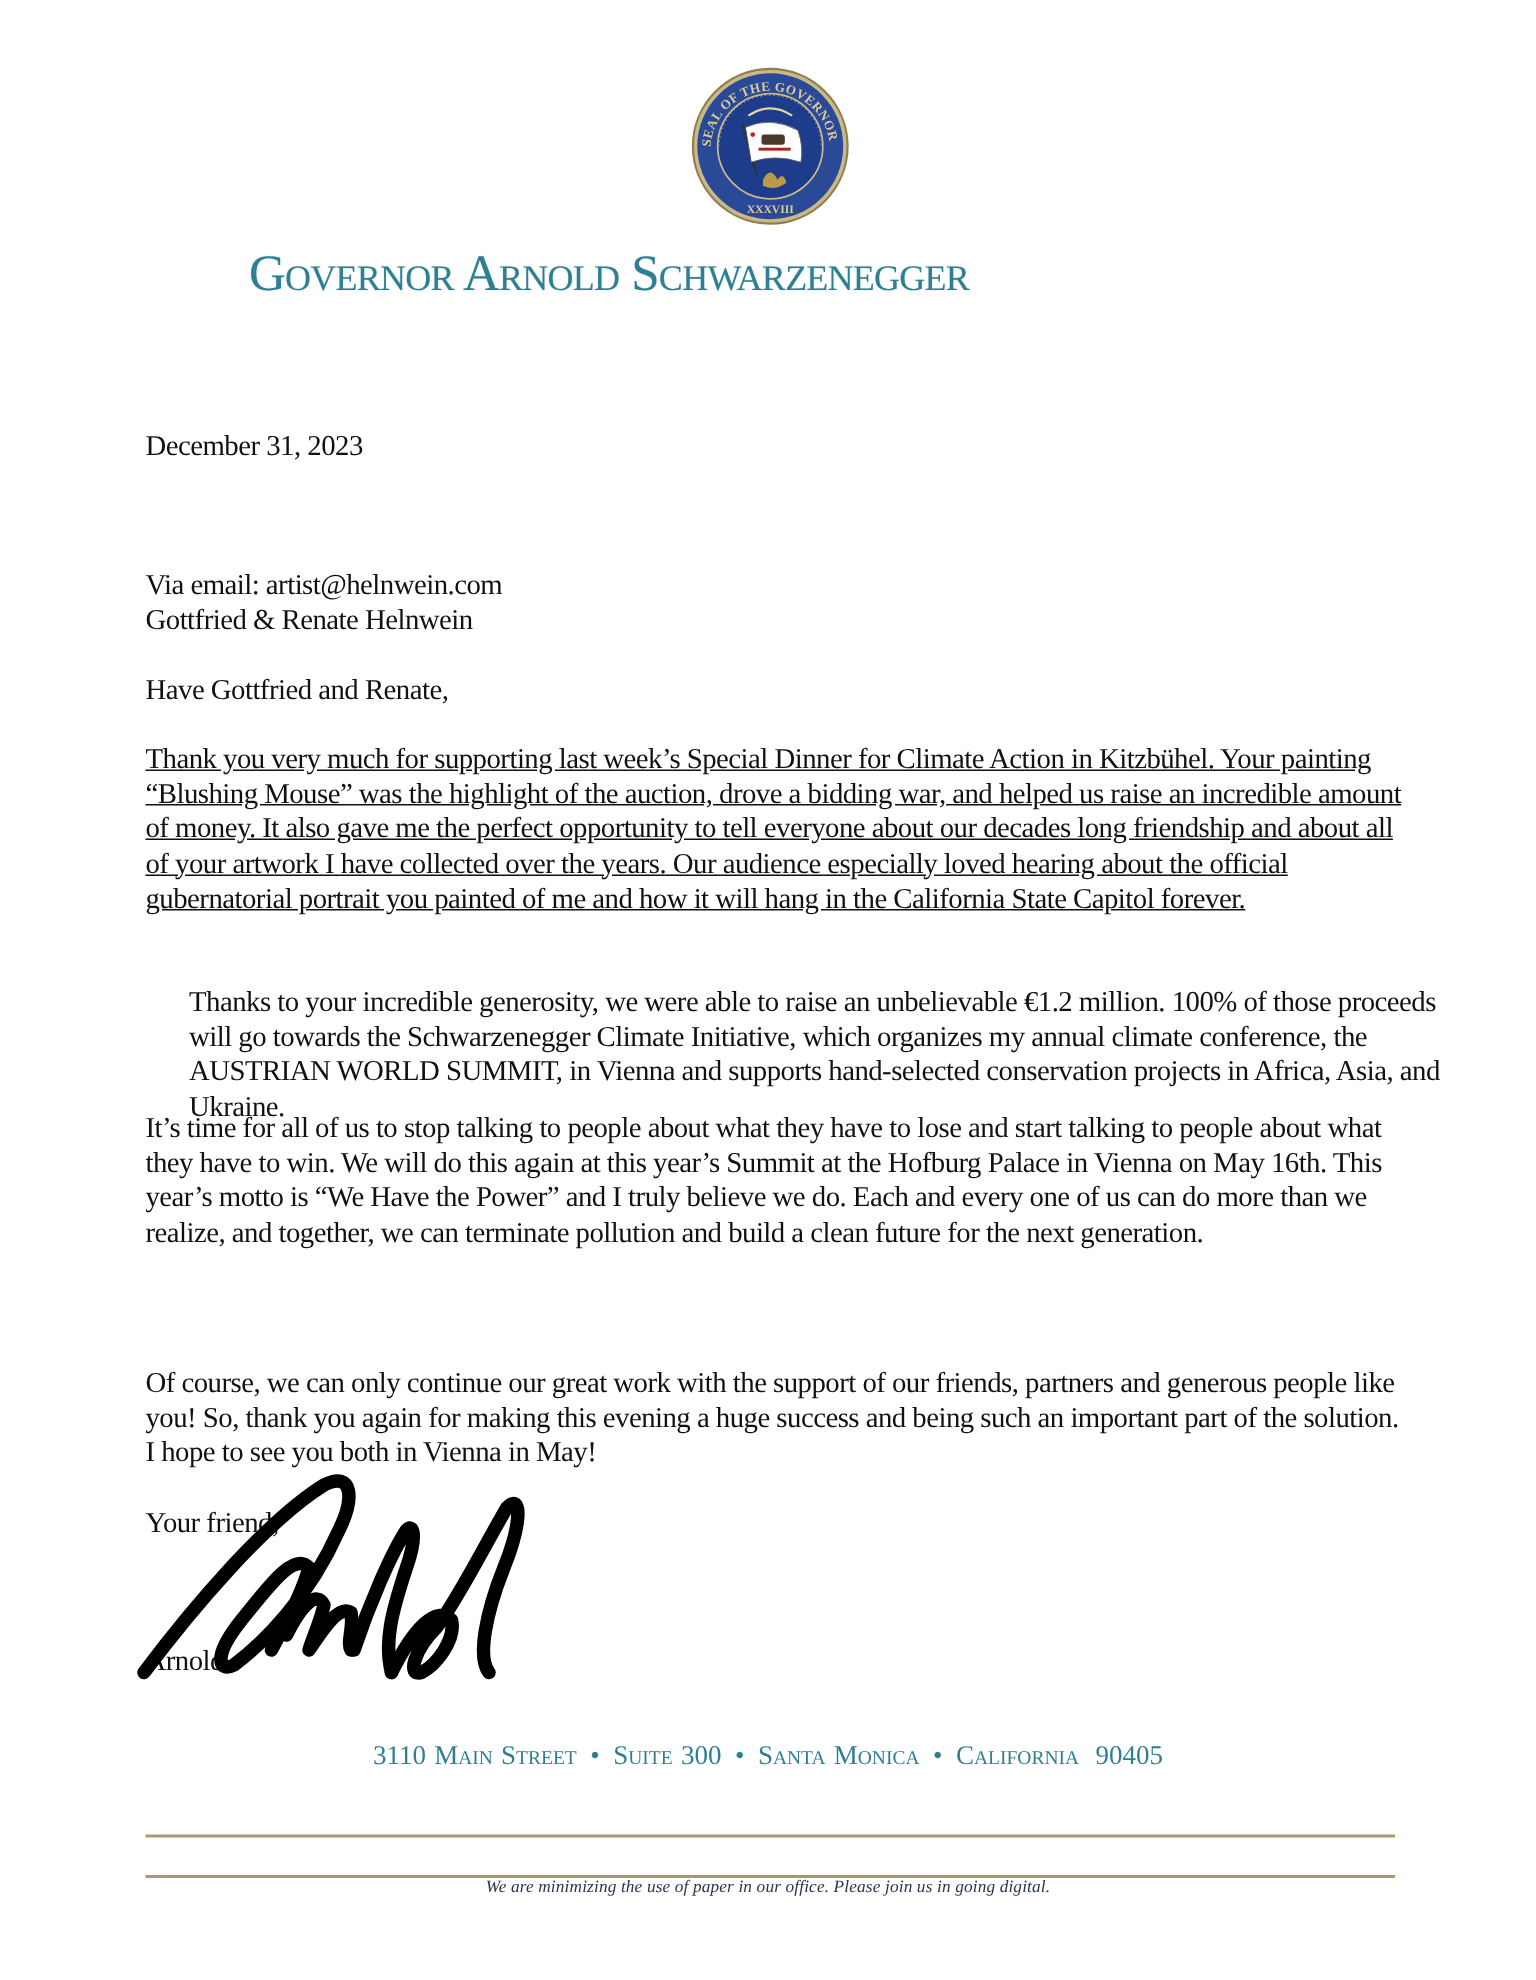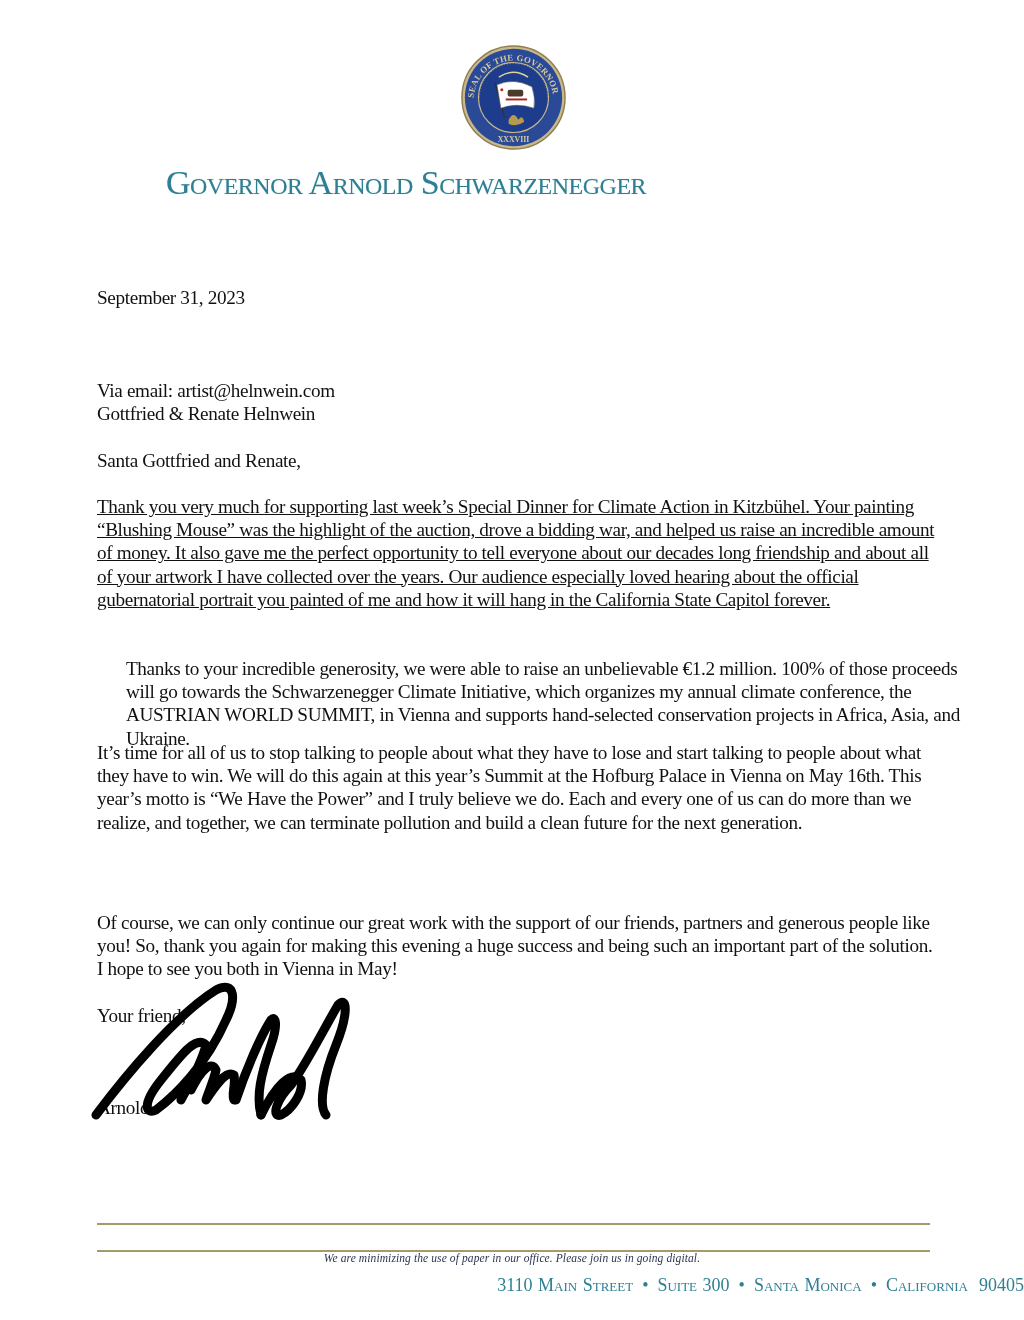--- a/index.html
+++ b/index.html
@@ -17,21 +17,21 @@
   .p1 { top: 495px; text-decoration: underline; }
   .p2 { top: 657px; margin-left: 29px; }
   .p3 { top: 741px; }
   .p4 { top: 911px; }
   .closing { top: 1004px; }
   .signed-name { top: 1096px; }
   .signature { position: absolute; left: 86px; top: 975px; width: 270px; height: 160px; }
   .footer-line { position: absolute; left: 97px; width: 833px; height: 2px; background: #a69a6c; }
   .fl1 { top: 1223px; }
   .fl2 { top: 1250px; }
-  .footer-address { position: absolute; left: 0; width: 1024px; top: 1275px; text-align: right;
+  .footer-address { position: absolute; left: 0; width: 1024px; top: 1160px; text-align: center;
     font-variant: small-caps; font-size: 18px; color: #2f7f93; letter-spacing: 0; word-spacing: 1px; }
   .footer-address .bullet { display: inline-block; margin: 0 9px; }
   .footer-tagline { position: absolute; left: 0; width: 1024px; top: 1252px; text-align: center;
     font-style: italic; font-size: 11.5px; color: #2a3550; letter-spacing: 0.1px; }
 </style>
 </head>
 <body>
 
 <svg class="seal" viewBox="0 0 110 110">
   <circle cx="55" cy="55" r="53" fill="#c9b98a" stroke="#8f7e4e" stroke-width="1.5"></circle>
@@ -47,28 +47,28 @@
   <path d="M 38 42 Q 55 34 74 44 Q 78 56 76 66 Q 58 60 42 66 Z" fill="#ffffff" stroke="#555" stroke-width="0.6"></path>
   <rect x="49" y="47" width="16" height="7" rx="2" fill="#4a3a2a"></rect>
   <rect x="47" y="56" width="22" height="2" fill="#aa2222"></rect>
   <circle cx="43" cy="47" r="1.6" fill="#cc2222"></circle>
   <path d="M 50 78 Q 55 68 60 78 Q 64 72 66 80 Q 58 86 50 82 Z" fill="#b89a4a"></path>
   <path d="M 40 34 Q 55 24 70 34" fill="none" stroke="#e0d3a0" stroke-width="1.5"></path>
 </svg>
 
 <div class="letterhead">Governor Arnold Schwarzenegger</div>
 
-<div class="text date">September 31, 2023</div>
+<div class="text date">December 31, 2023</div>
 
 <div class="text recipient">
   <div>Via email:  artist@helnwein.com</div>
   <div>Gottfried &amp; Renate Helnwein</div>
 </div>
 
-<div class="text salutation">Santa Gottfried and Renate,</div>
+<div class="text salutation">Have Gottfried and Renate,</div>
 
 <div class="text p1">Thank you very much for supporting last week’s Special Dinner for Climate Action in Kitzbühel. Your painting “Blushing Mouse” was the highlight of the auction, drove a bidding war, and helped us raise an incredible amount of money. It also gave me the perfect opportunity to tell everyone about our decades long friendship and about all of your artwork I have collected over the years. Our audience especially loved hearing about the official gubernatorial portrait you painted of me and how it will hang in the California State Capitol forever.</div>
 <div class="text p2">Thanks to your incredible generosity, we were able to raise an unbelievable €1.2 million. 100% of those proceeds will go towards the Schwarzenegger Climate Initiative, which organizes my annual climate conference, the AUSTRIAN WORLD SUMMIT, in Vienna and supports hand-selected conservation projects in Africa, Asia, and Ukraine.</div>
 <div class="text p3">It’s time for all of us to stop talking to people about what they have to lose and start talking to people about what they have to win. We will do this again at this year’s Summit at the Hofburg Palace in Vienna on May 16th. This year’s motto is “We Have the Power” and I truly believe we do. Each and every one of us can do more than we realize, and together, we can terminate pollution and build a clean future for the next generation.</div>
 <div class="text p4">Of course, we can only continue our great work with the support of our friends, partners and generous people like you! So, thank you again for making this evening a huge success and being such an important part of the solution. I hope to see you both in Vienna in May!</div>
 
 <div class="text closing">Your friend,</div>
 <div class="text signed-name">Arnold</div>
 
 <svg class="signature" viewBox="0 0 270 160">

